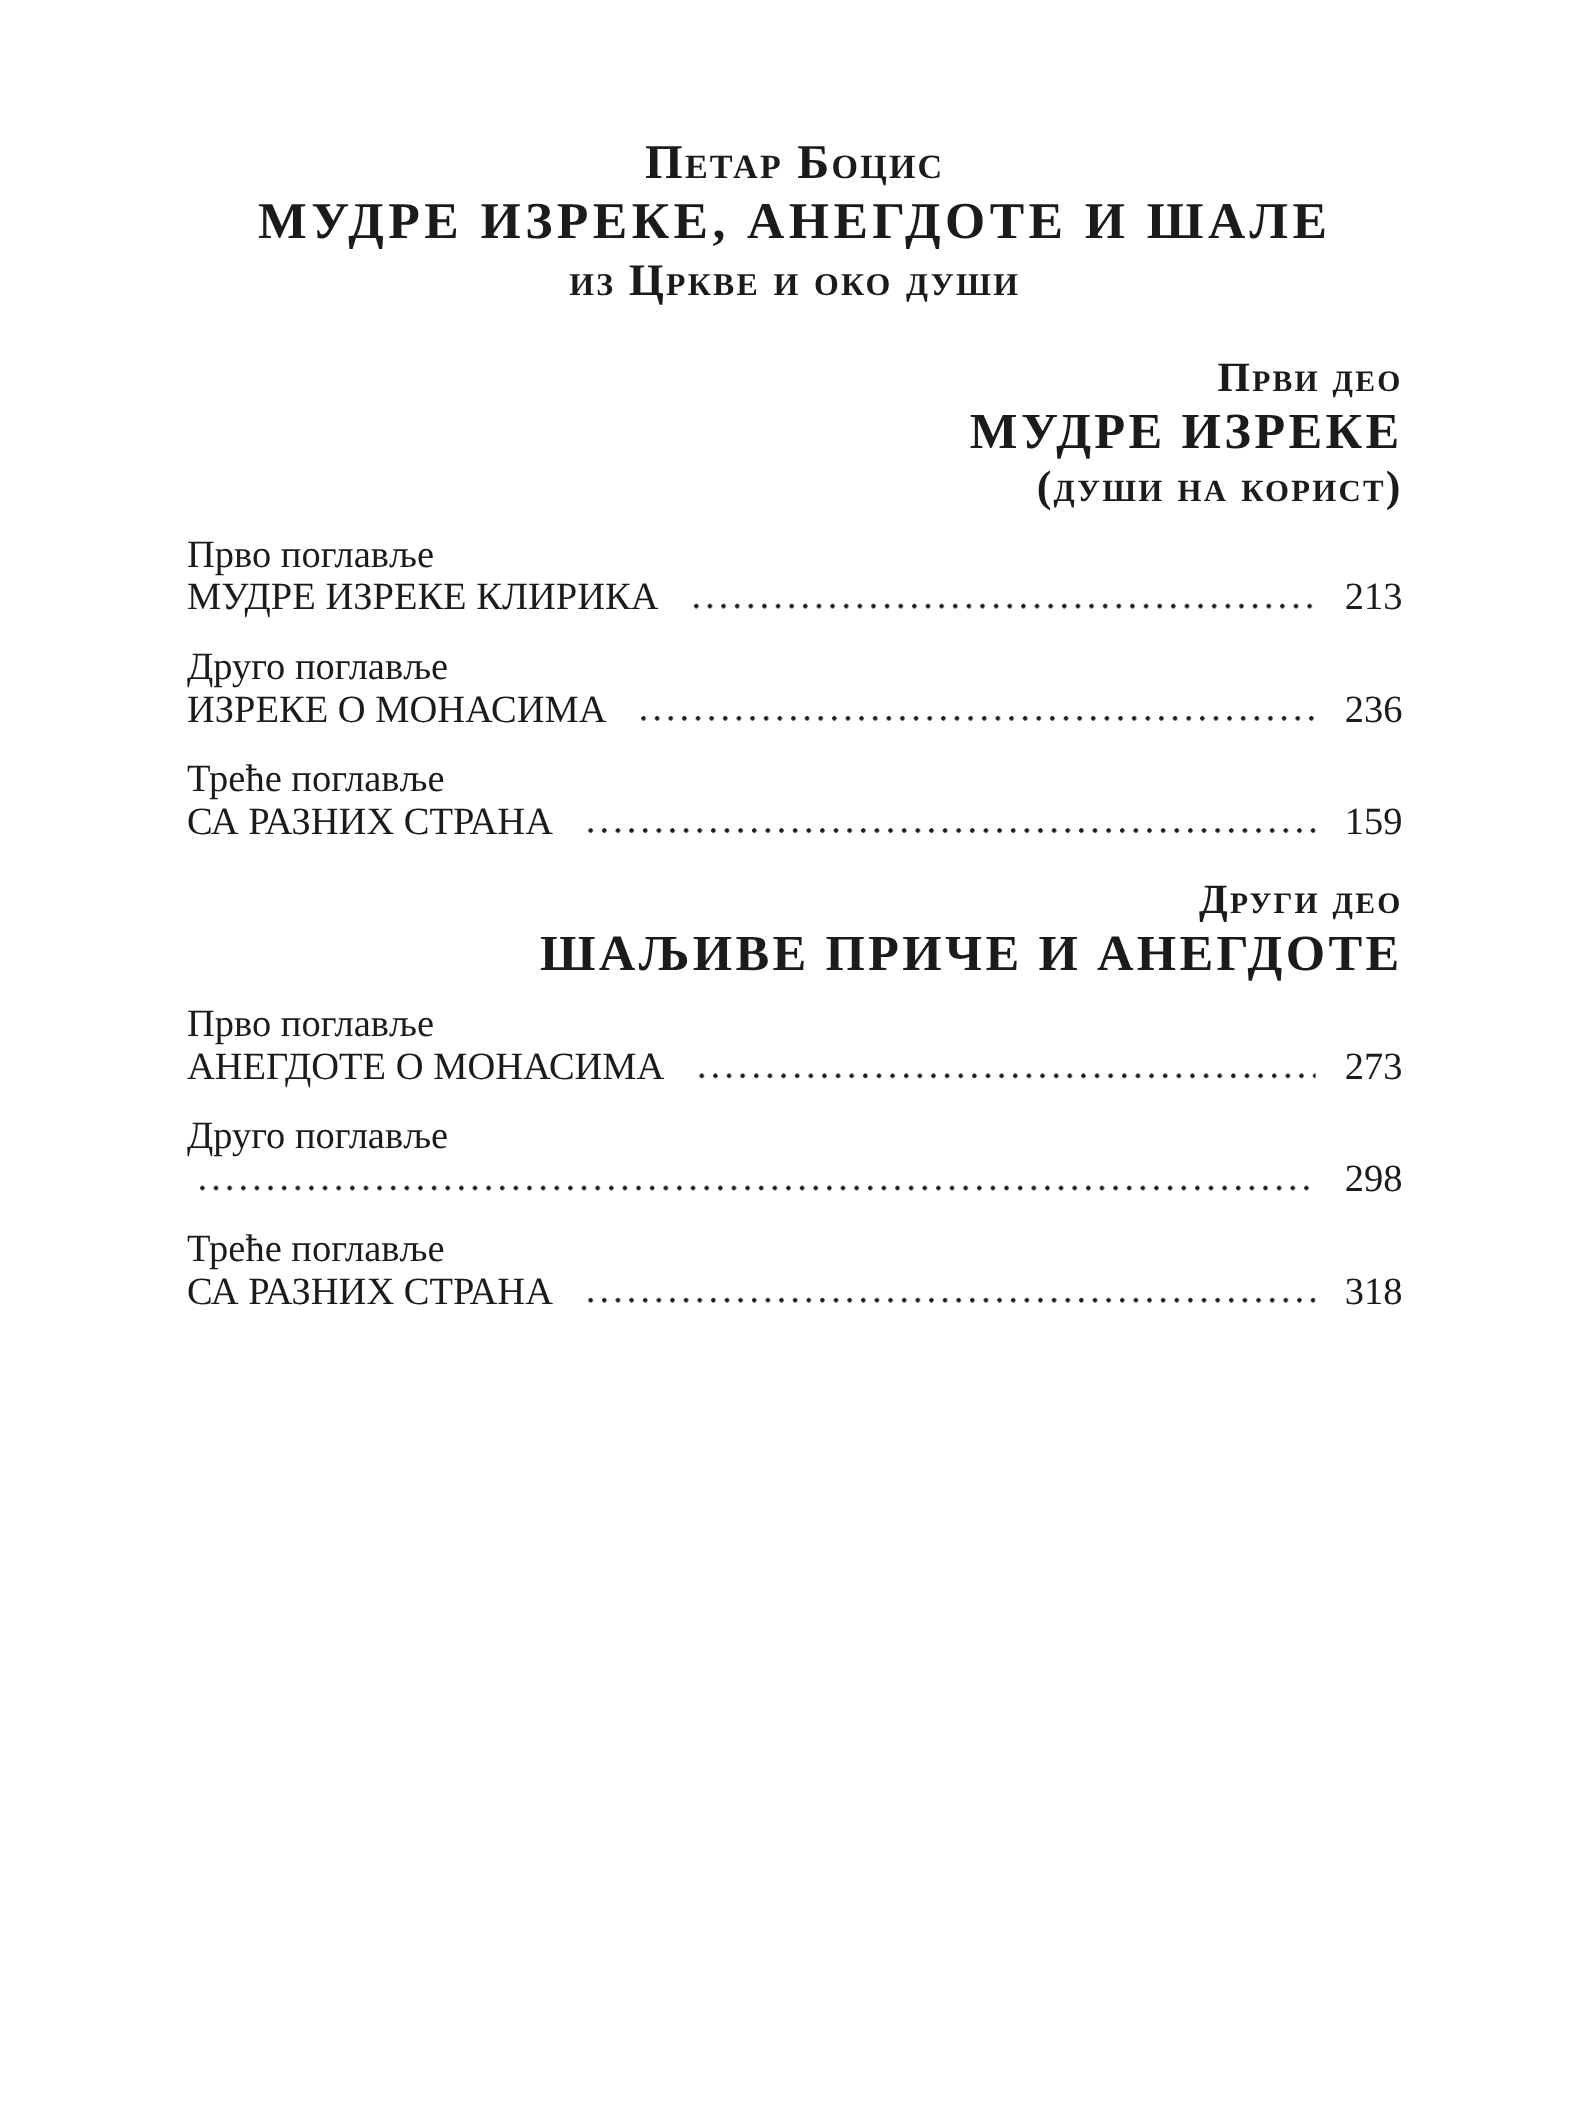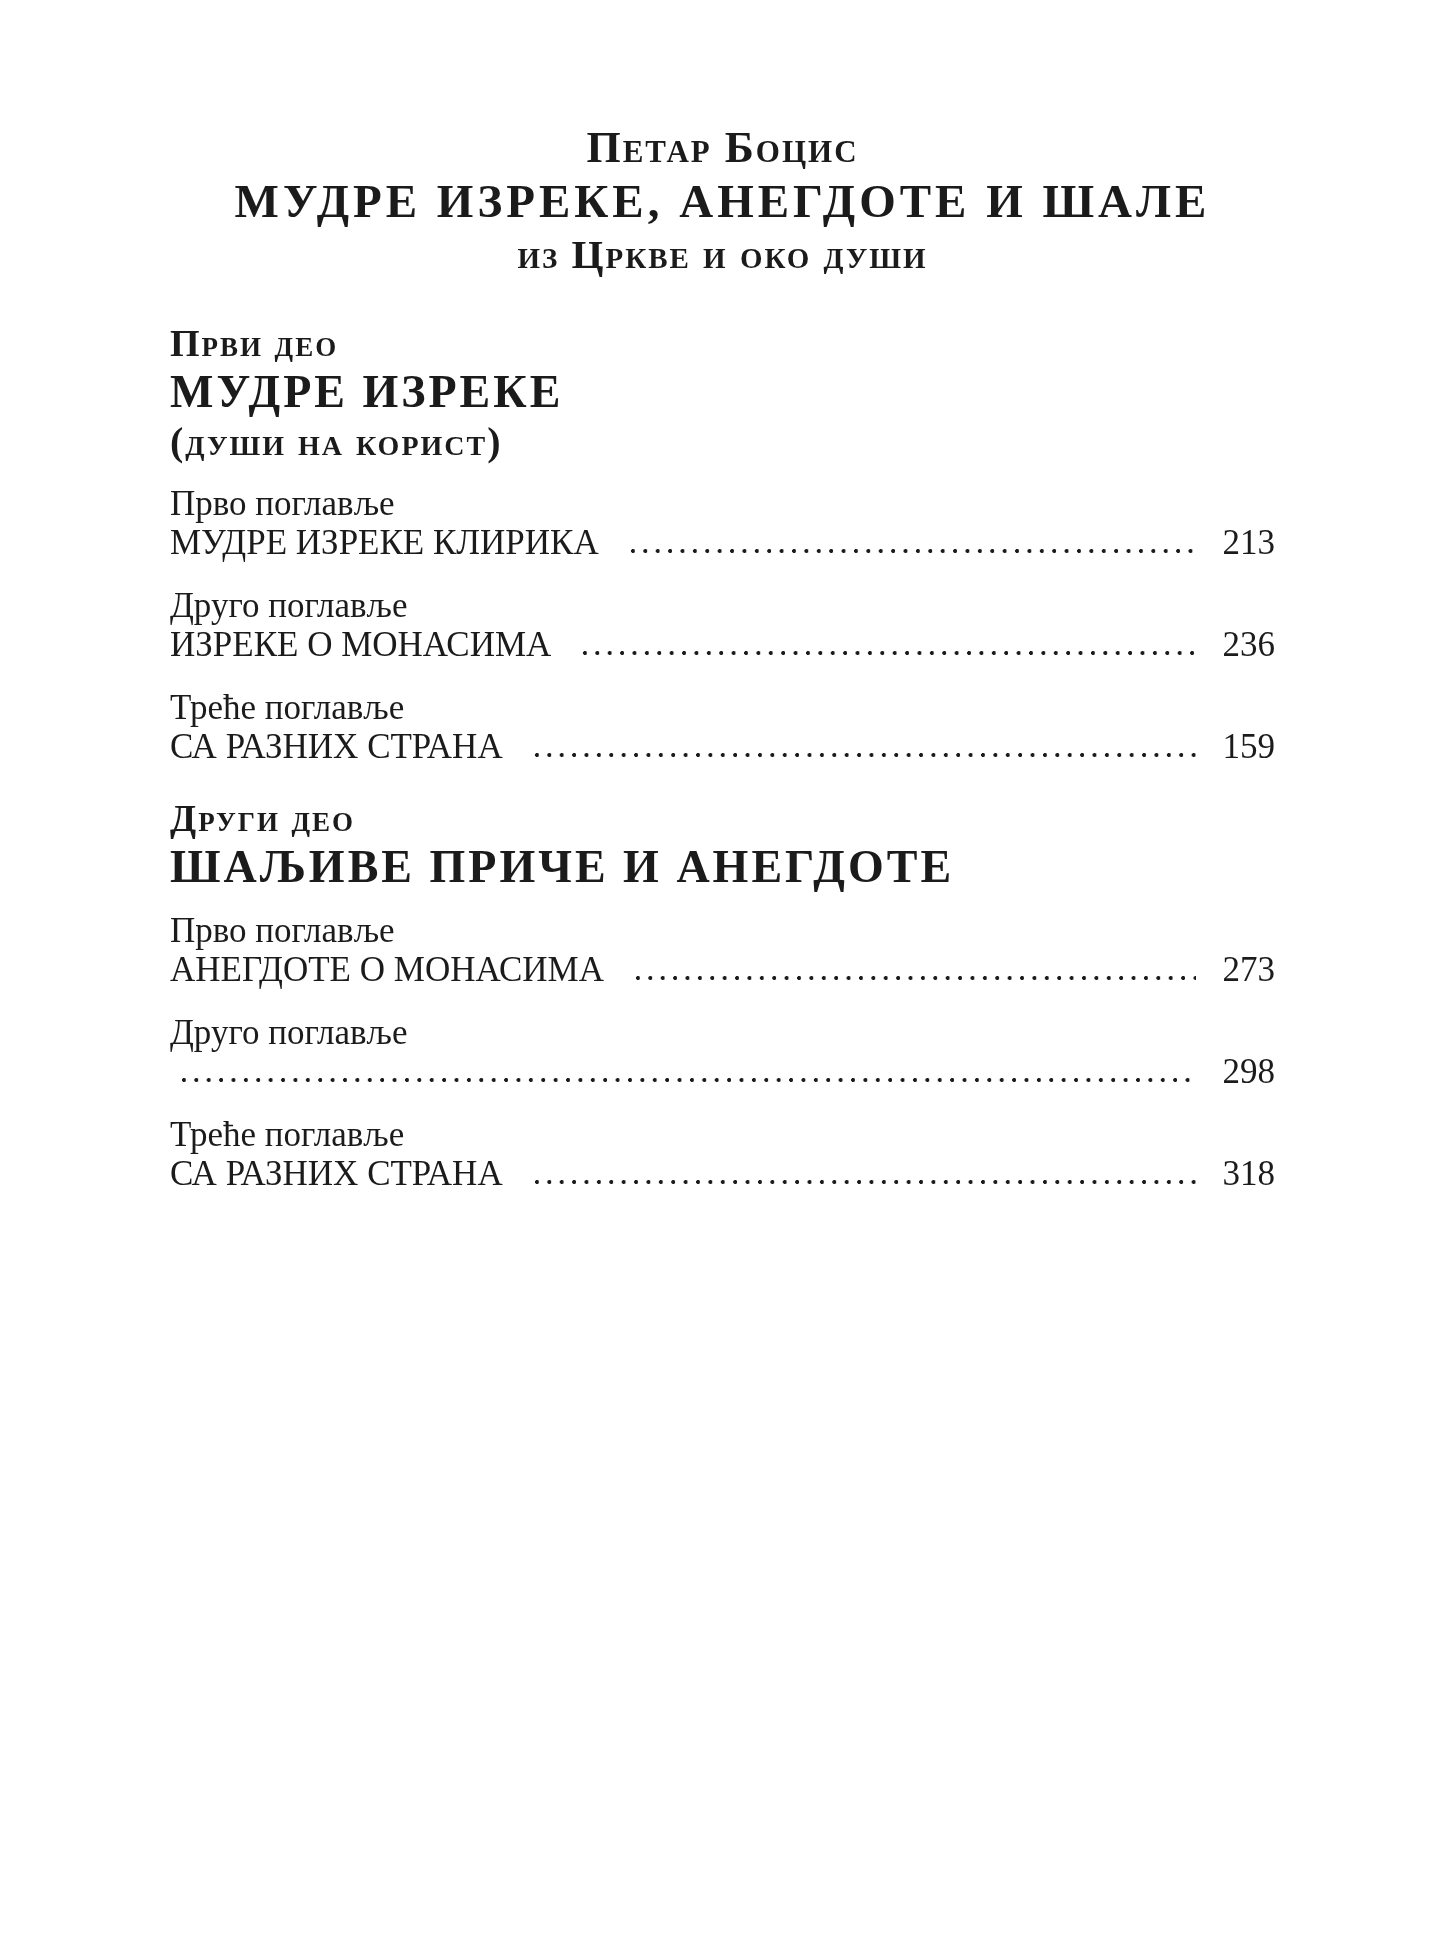--- a/index.html
+++ b/index.html
@@ -47,21 +47,21 @@
   .book-subtitle {
     font-variant: small-caps;
     font-weight: bold;
     font-size: 41px;
     line-height: 46px;
     letter-spacing: 2px;
     margin-top: 4px;
   }
 
   
-  .part-header { text-align: left; }
+  .part-header { text-align: right; }
   .part-1 { margin-top: 44px; }
   .part-2 { margin-top: 30px; }
 
   .part-label {
     font-variant: small-caps;
     font-weight: bold;
     font-size: 38px;
     line-height: 44px;
     letter-spacing: 2px;
   }

